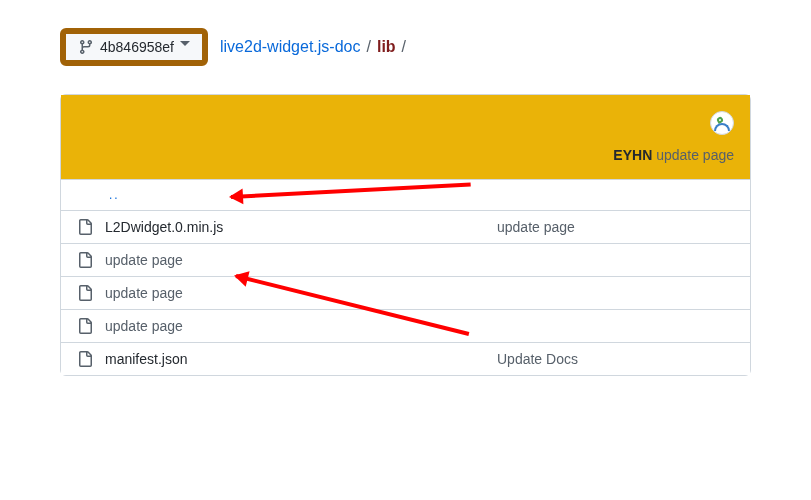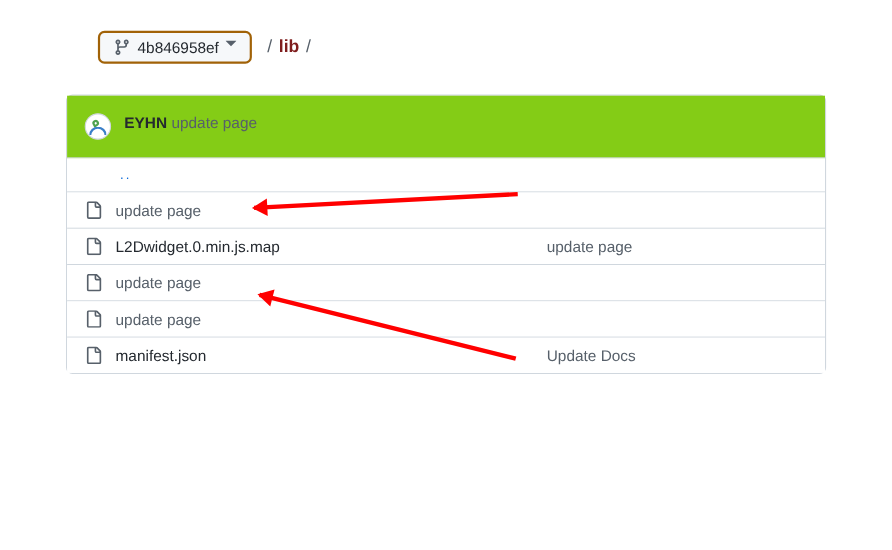--- a/index.html
+++ b/index.html
@@ -16,53 +16,53 @@
     .header-row {
       display: flex;
       align-items: center;
       gap: 12px;
       margin-bottom: 28px;
     }
     .branch-selector {
       display: inline-flex;
       gap: 6px;
       background: #f6f8fa;
-      border: 2px solid #a16207;
+      border: 6px solid #a16207;
       border-radius: 6px;
       padding: 5px 12px;
       font-size: 14px;
       font-weight: 500;
       color: #24292f;
       cursor: pointer;
-      margin-left: 29px;
     }
     .branch-selector svg.gitbranch { width: 16px; height: 16px; fill: #57606a; }
     .branch-selector svg.caret { width: 10px; height: 10px; fill: #57606a; }
     .breadcrumb {
       font-size: 16px;
       display: flex;
       align-items: center;
       gap: 4px;
     }
     .breadcrumb a { color: #0969da; text-decoration: none; }
     .breadcrumb-sep { color: #57606a; padding: 0 2px; }
     .breadcrumb-current { font-weight: 600; color: #7f1d1d; }
     .file-box {
       border: 1px solid #d0d7de;
       border-radius: 6px;
       overflow: visible;
       position: relative;
     }
     .file-box-header {
-      background: #84cc16;
+      background: #eab308;
       border-bottom: 1px solid #d0d7de;
       padding: 16px;
       display: flex;
-      align-items: flex-start;
+      align-items: flex-end;
       gap: 12px;
+      flex-direction: column;
     }
     .avatar {
       width: 24px;
       height: 24px;
       border-radius: 50%;
       background: #ffffff;
       display: flex;
       align-items: center;
       justify-content: center;
       border: 1px solid #d0d7de;
@@ -151,20 +151,21 @@
     <button class="branch-selector">
       <svg class="gitbranch" viewBox="0 0 16 16">
           <path d="M9.5 3.25a2.25 2.25 0 1 1 3 2.122V6A2.5 2.5 0 0 1 10 8.5H6a1 1 0 0 0-1 1v1.128a2.251 2.251 0 1 1-1.5 0V5.372a2.25 2.25 0 1 1 1.5 0v1.836A2.49 2.49 0 0 1 6 7h4a1 1 0 0 0 1-1v-.628A2.25 2.25 0 0 1 9.5 3.25zM4.25 2.5a.75.75 0 1 0 0 1.5.75.75 0 0 0 0-1.5zm0 9.5a.75.75 0 1 0 0 1.5.75.75 0 0 0 0-1.5zm7.5-9.5a.75.75 0 1 0 0 1.5.75.75 0 0 0 0-1.5z"></path>
         </svg>
       <span>4b846958ef</span>
       <svg class="caret" viewBox="0 0 10 10">
           <path d="M0 2 L5 7 L10 2 Z"></path>
         </svg>
     </button>
     <div class="breadcrumb">
+      <a href="#">live2d-widget.js-doc</a>
       <span class="breadcrumb-sep">/</span>
       <span class="breadcrumb-current">lib</span>
       <span class="breadcrumb-sep">/</span>
     </div>
   </div>
 
   <div class="file-box">
     <div class="file-box-header">
       <div class="avatar">
         <div class="avatar-inner">
@@ -180,27 +181,27 @@
 
     <div class="file-row updir">
       <a href="#">..</a>
     </div>
 
     <div id="file-rows">
         <div class="file-row">
           <svg class="file-icon" viewBox="0 0 16 16">
             <path d="M2 1.75C2 .784 2.784 0 3.75 0h6.586c.464 0 .909.184 1.237.513l2.914 2.914c.329.328.513.773.513 1.237v9.586A1.75 1.75 0 0 1 13.25 16h-9.5A1.75 1.75 0 0 1 2 14.25V1.75zm1.75-.25a.25.25 0 0 0-.25.25v12.5c0 .138.112.25.25.25h9.5a.25.25 0 0 0 .25-.25V6h-2.75A1.75 1.75 0 0 1 9 4.25V1.5H3.75zm6.75.062V4.25c0 .138.112.25.25.25h2.688a.252.252 0 0 0-.011-.013l-2.914-2.914a.272.272 0 0 0-.013-.011z"></path>
           </svg>
-          <span class="file-msg"><a href="#">update page</a></span>
-        </div>
-        <div class="file-row">
-          <svg class="file-icon" viewBox="0 0 16 16">
-            <path d="M2 1.75C2 .784 2.784 0 3.75 0h6.586c.464 0 .909.184 1.237.513l2.914 2.914c.329.328.513.773.513 1.237v9.586A1.75 1.75 0 0 1 13.25 16h-9.5A1.75 1.75 0 0 1 2 14.25V1.75zm1.75-.25a.25.25 0 0 0-.25.25v12.5c0 .138.112.25.25.25h9.5a.25.25 0 0 0 .25-.25V6h-2.75A1.75 1.75 0 0 1 9 4.25V1.5H3.75zm6.75.062V4.25c0 .138.112.25.25.25h2.688a.252.252 0 0 0-.011-.013l-2.914-2.914a.272.272 0 0 0-.013-.011z"></path>
-          </svg>
-          <span class="file-name"><a href="#">L2Dwidget.0.min.js.map</a></span>
+          <span class="file-name"><a href="#">L2Dwidget.0.min.js</a></span>
+          <span class="file-msg"><a href="#">update page</a></span>
+        </div>
+        <div class="file-row">
+          <svg class="file-icon" viewBox="0 0 16 16">
+            <path d="M2 1.75C2 .784 2.784 0 3.75 0h6.586c.464 0 .909.184 1.237.513l2.914 2.914c.329.328.513.773.513 1.237v9.586A1.75 1.75 0 0 1 13.25 16h-9.5A1.75 1.75 0 0 1 2 14.25V1.75zm1.75-.25a.25.25 0 0 0-.25.25v12.5c0 .138.112.25.25.25h9.5a.25.25 0 0 0 .25-.25V6h-2.75A1.75 1.75 0 0 1 9 4.25V1.5H3.75zm6.75.062V4.25c0 .138.112.25.25.25h2.688a.252.252 0 0 0-.011-.013l-2.914-2.914a.272.272 0 0 0-.013-.011z"></path>
+          </svg>
           <span class="file-msg"><a href="#">update page</a></span>
         </div>
         <div class="file-row">
           <svg class="file-icon" viewBox="0 0 16 16">
             <path d="M2 1.75C2 .784 2.784 0 3.75 0h6.586c.464 0 .909.184 1.237.513l2.914 2.914c.329.328.513.773.513 1.237v9.586A1.75 1.75 0 0 1 13.25 16h-9.5A1.75 1.75 0 0 1 2 14.25V1.75zm1.75-.25a.25.25 0 0 0-.25.25v12.5c0 .138.112.25.25.25h9.5a.25.25 0 0 0 .25-.25V6h-2.75A1.75 1.75 0 0 1 9 4.25V1.5H3.75zm6.75.062V4.25c0 .138.112.25.25.25h2.688a.252.252 0 0 0-.011-.013l-2.914-2.914a.272.272 0 0 0-.013-.011z"></path>
           </svg>
           <span class="file-msg"><a href="#">update page</a></span>
         </div>
         <div class="file-row">
           <svg class="file-icon" viewBox="0 0 16 16">

